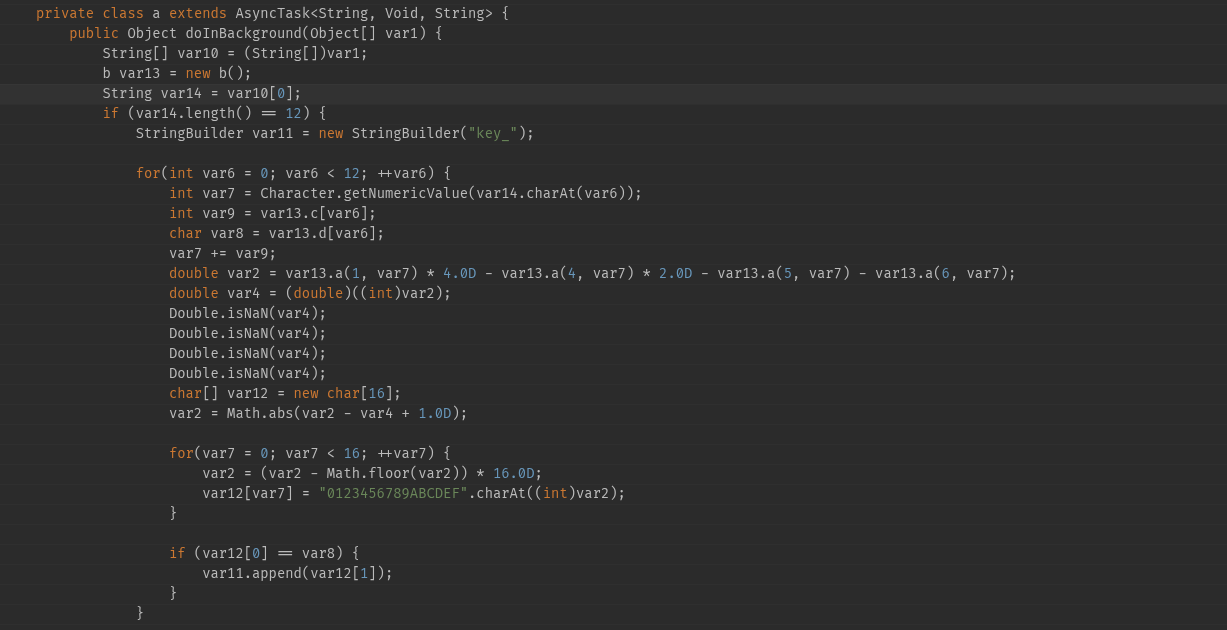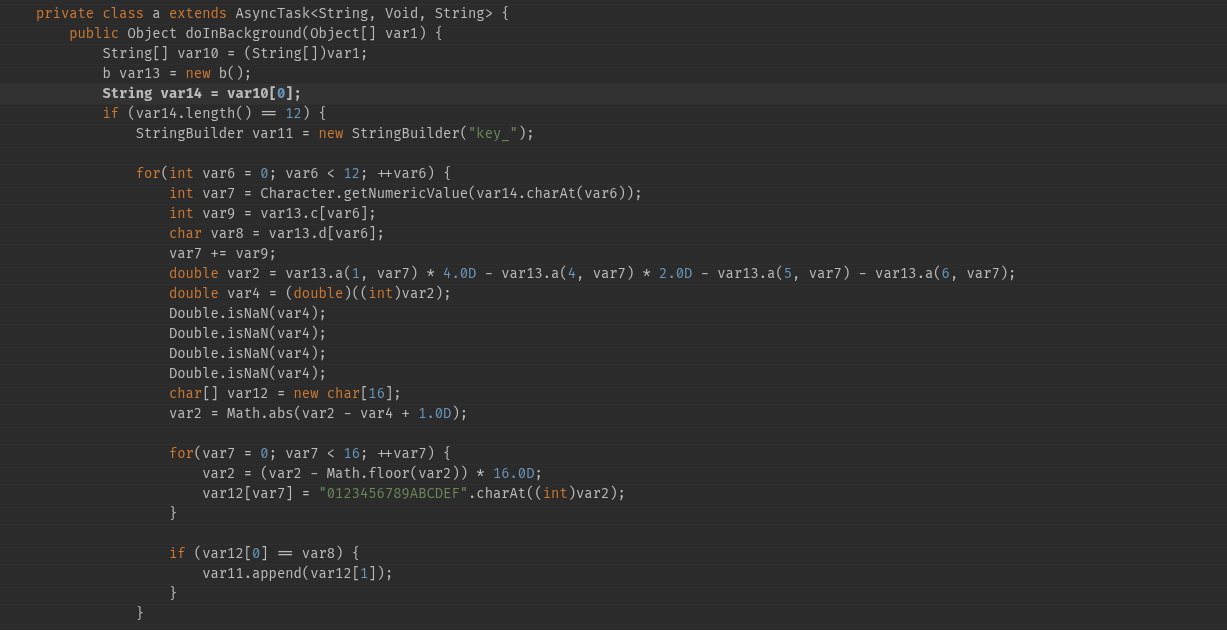--- a/index.html
+++ b/index.html
@@ -30,21 +30,20 @@
     white-space: pre;
     position: relative;
   }
   .line {
     padding-left: 36px;
     height: 20px;
     position: relative;
   }
   .hl {
     background: rgba(255,255,255,0.035);
-    font-weight: bold;
   }
   .kw { color: #cc7832; }
   .num { color: #6897bb; }
   .str { color: #6a8759; }
   .punct { color: #bbbbbb; }
 </style>
 </head>
 <body>
 
 <div class="code-area" id="code-root"><div class="line"><span></span><span class="kw">private</span><span class="punct"> </span><span class="kw">class</span><span class="punct"> a </span><span class="kw">extends</span><span class="punct"> AsyncTask&lt;String, Void, String&gt; {</span></div><div class="line"><span>    </span><span class="kw">public</span><span class="punct"> Object doInBackground(Object[] var1) {</span></div><div class="line"><span>        </span><span class="punct">String[] var10 = (String[])var1;</span></div><div class="line"><span>        </span><span class="punct">b var13 = </span><span class="kw">new</span><span class="punct"> b();</span></div><div class="line hl"><span>        </span><span class="punct">String var14 = var10[</span><span class="num">0</span><span class="punct">];</span></div><div class="line"><span>        </span><span class="kw">if</span><span class="punct"> (var14.length() == </span><span class="num">12</span><span class="punct">) {</span></div><div class="line"><span>            </span><span class="punct">StringBuilder var11 = </span><span class="kw">new</span><span class="punct"> StringBuilder(</span><span class="str">"key_"</span><span class="punct">);</span></div><div class="line"><span></span><span class="punct"></span></div><div class="line"><span>            </span><span class="kw">for</span><span class="punct">(</span><span class="kw">int</span><span class="punct"> var6 = </span><span class="num">0</span><span class="punct">; var6 &lt; </span><span class="num">12</span><span class="punct">; ++var6) {</span></div><div class="line"><span>                </span><span class="kw">int</span><span class="punct"> var7 = Character.getNumericValue(var14.charAt(var6));</span></div><div class="line"><span>                </span><span class="kw">int</span><span class="punct"> var9 = var13.c[var6];</span></div><div class="line"><span>                </span><span class="kw">char</span><span class="punct"> var8 = var13.d[var6];</span></div><div class="line"><span>                </span><span class="punct">var7 += var9;</span></div><div class="line"><span>                </span><span class="kw">double</span><span class="punct"> var2 = var13.a(</span><span class="num">1</span><span class="punct">, var7) * </span><span class="num">4.0D</span><span class="punct"> - var13.a(</span><span class="num">4</span><span class="punct">, var7) * </span><span class="num">2.0D</span><span class="punct"> - var13.a(</span><span class="num">5</span><span class="punct">, var7) - var13.a(</span><span class="num">6</span><span class="punct">, var7);</span></div><div class="line"><span>                </span><span class="kw">double</span><span class="punct"> var4 = (</span><span class="kw">double</span><span class="punct">)((</span><span class="kw">int</span><span class="punct">)var2);</span></div><div class="line"><span>                </span><span class="punct">Double.isNaN(var4);</span></div><div class="line"><span>                </span><span class="punct">Double.isNaN(var4);</span></div><div class="line"><span>                </span><span class="punct">Double.isNaN(var4);</span></div><div class="line"><span>                </span><span class="punct">Double.isNaN(var4);</span></div><div class="line"><span>                </span><span class="kw">char</span><span class="punct">[] var12 = </span><span class="kw">new</span><span class="punct"> </span><span class="kw">char</span><span class="punct">[</span><span class="num">16</span><span class="punct">];</span></div><div class="line"><span>                </span><span class="punct">var2 = Math.abs(var2 - var4 + </span><span class="num">1.0D</span><span class="punct">);</span></div><div class="line"><span></span><span class="punct"></span></div><div class="line"><span>                </span><span class="kw">for</span><span class="punct">(var7 = </span><span class="num">0</span><span class="punct">; var7 &lt; </span><span class="num">16</span><span class="punct">; ++var7) {</span></div><div class="line"><span>                    </span><span class="punct">var2 = (var2 - Math.floor(var2)) * </span><span class="num">16.0D</span><span class="punct">;</span></div><div class="line"><span>                    </span><span class="punct">var12[var7] = </span><span class="str">"0123456789ABCDEF"</span><span class="punct">.charAt((</span><span class="kw">int</span><span class="punct">)var2);</span></div><div class="line"><span>                </span><span class="punct">}</span></div><div class="line"><span></span><span class="punct"></span></div><div class="line"><span>                </span><span class="kw">if</span><span class="punct"> (var12[</span><span class="num">0</span><span class="punct">] == var8) {</span></div><div class="line"><span>                    </span><span class="punct">var11.append(var12[</span><span class="num">1</span><span class="punct">]);</span></div><div class="line"><span>                </span><span class="punct">}</span></div><div class="line"><span>            </span><span class="punct">}</span></div><div class="guide-line" style="top: 4px;"></div><div class="guide-line" style="top: 24px;"></div><div class="guide-line" style="top: 44px;"></div><div class="guide-line" style="top: 64px;"></div><div class="guide-line" style="top: 84px;"></div><div class="guide-line" style="top: 104px;"></div><div class="guide-line" style="top: 124px;"></div><div class="guide-line" style="top: 144px;"></div><div class="guide-line" style="top: 164px;"></div><div class="guide-line" style="top: 184px;"></div><div class="guide-line" style="top: 204px;"></div><div class="guide-line" style="top: 224px;"></div><div class="guide-line" style="top: 244px;"></div><div class="guide-line" style="top: 264px;"></div><div class="guide-line" style="top: 284px;"></div><div class="guide-line" style="top: 304px;"></div><div class="guide-line" style="top: 324px;"></div><div class="guide-line" style="top: 344px;"></div><div class="guide-line" style="top: 364px;"></div><div class="guide-line" style="top: 384px;"></div><div class="guide-line" style="top: 404px;"></div><div class="guide-line" style="top: 424px;"></div><div class="guide-line" style="top: 444px;"></div><div class="guide-line" style="top: 464px;"></div><div class="guide-line" style="top: 484px;"></div><div class="guide-line" style="top: 504px;"></div><div class="guide-line" style="top: 524px;"></div><div class="guide-line" style="top: 544px;"></div><div class="guide-line" style="top: 564px;"></div><div class="guide-line" style="top: 584px;"></div><div class="guide-line" style="top: 604px;"></div><div class="guide-line" style="top: 624px;"></div></div>

